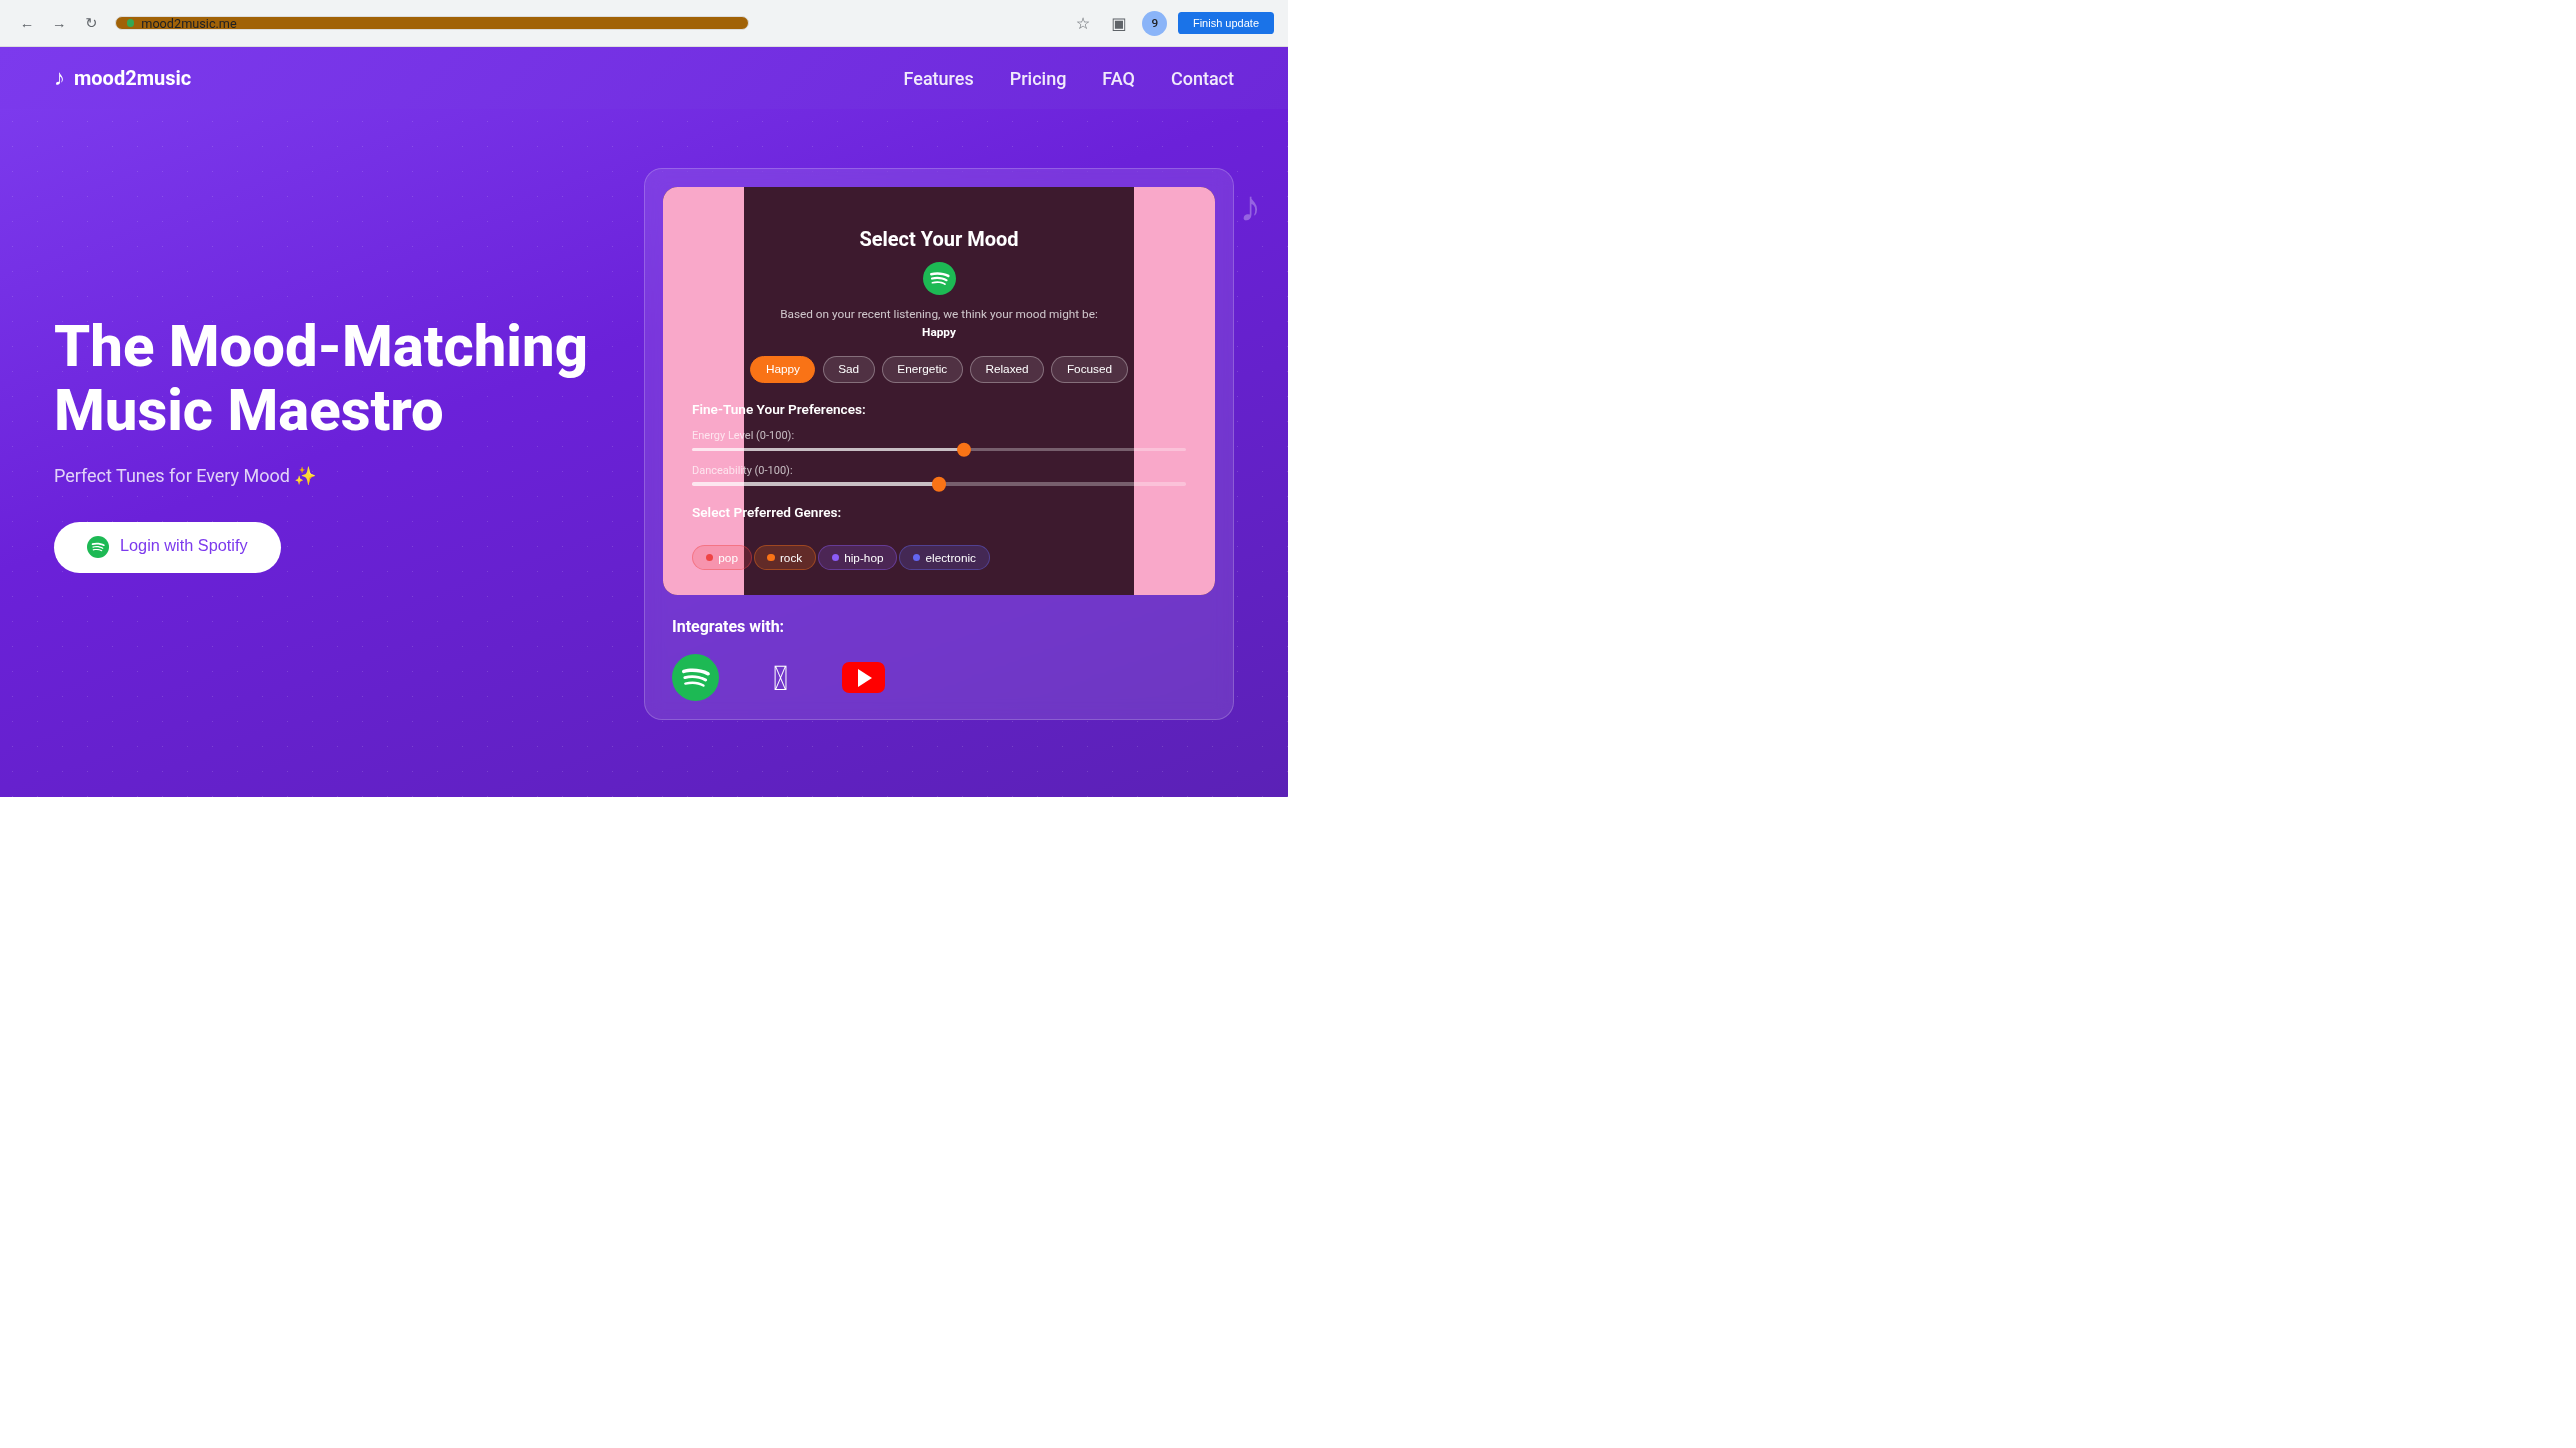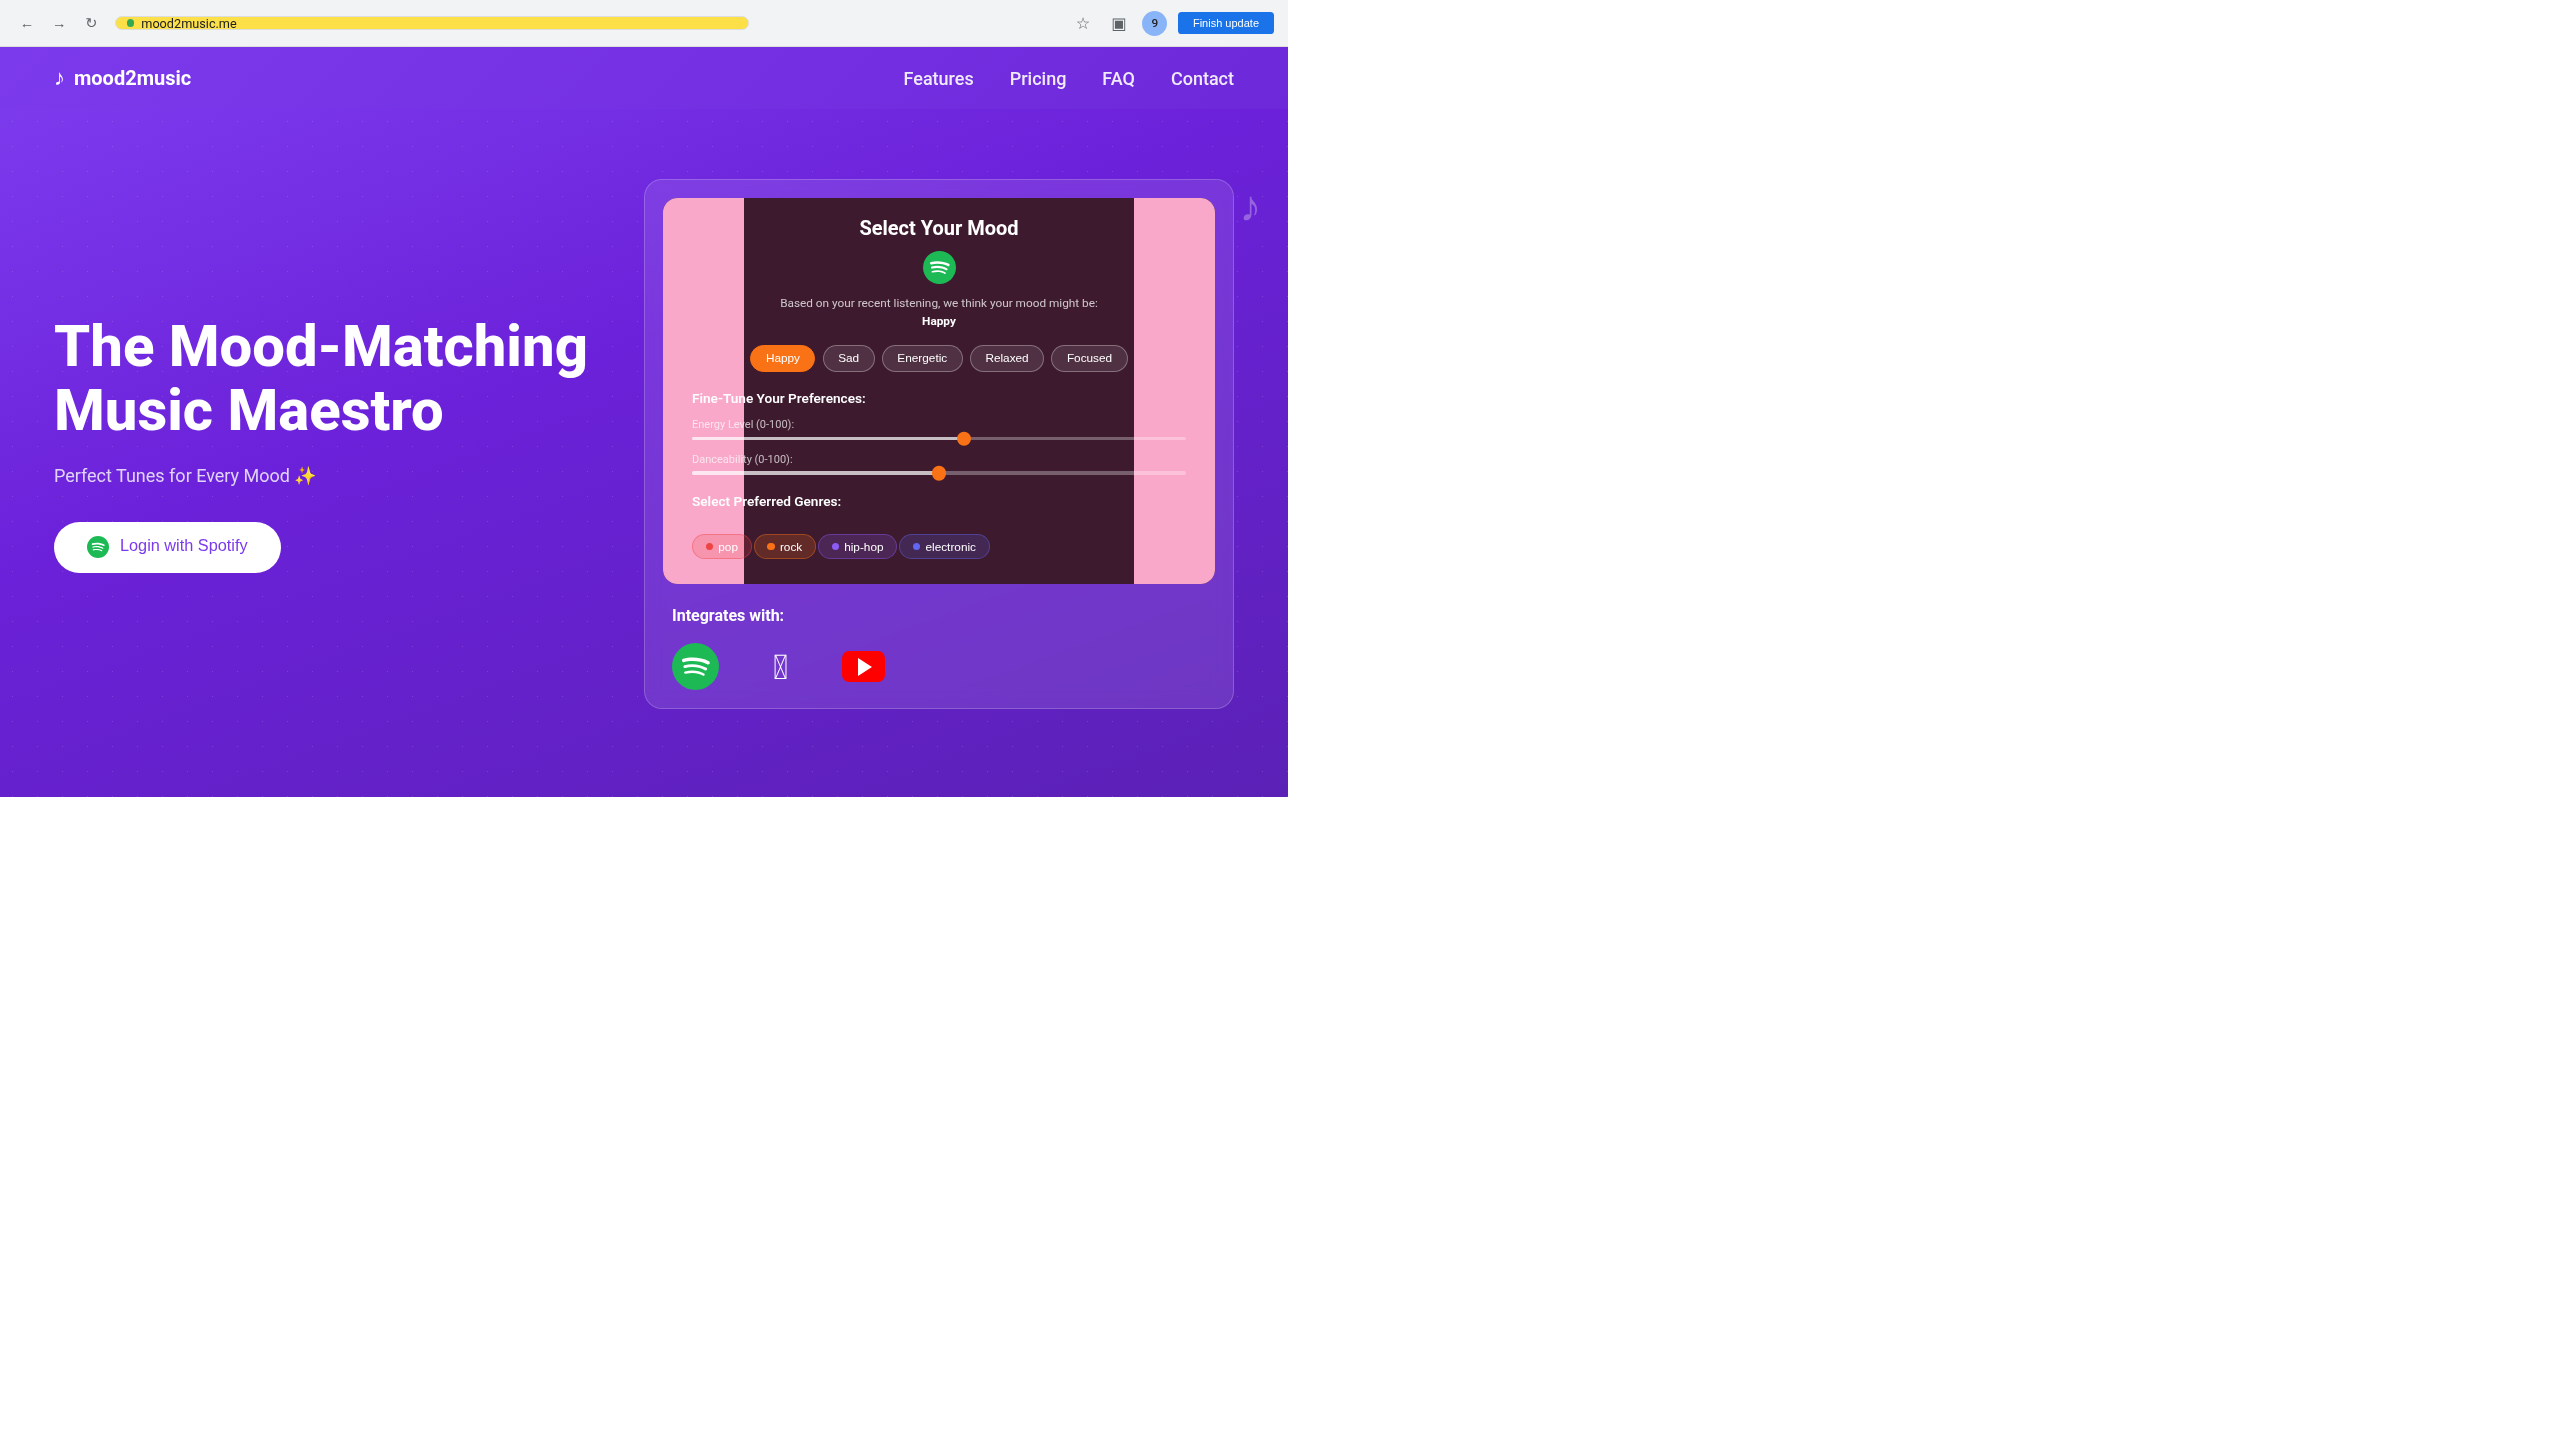--- a/index.html
+++ b/index.html
@@ -39,21 +39,21 @@
       align-items: center;
       justify-content: center;
       color: #5f6368;
       font-size: 14.5px;
     }
 
     .address-bar {
       flex: 1;
       max-width: 634px;
       height: 14px;
-      background: #fde047;
+      background: #a16207;
       border: 0.9px solid #ddd;
       border-radius: 18px;
       display: flex;
       align-items: center;
       padding: 0 11px;
       gap: 7.2px;
       font-size: 12.7px;
       color: #202124;
     }
 
@@ -222,21 +222,21 @@
       border-radius: 18px;
       padding: 18px;
       width: 100%;
       max-width: 615px;
       border: 0.9px solid rgba(255,255,255,0.2);
     }
 
     .mood-selector-widget {
       background: #3d1a2e;
       border-radius: 14.5px;
-      padding: 18px 29px 25px;
+      padding: 40px 29px 25px;
       position: relative;
     }
 
     .mood-selector-widget::before,
     .mood-selector-widget::after {
       content: '';
       position: absolute;
       top: 0;
       bottom: 0;
       width: 81px;

